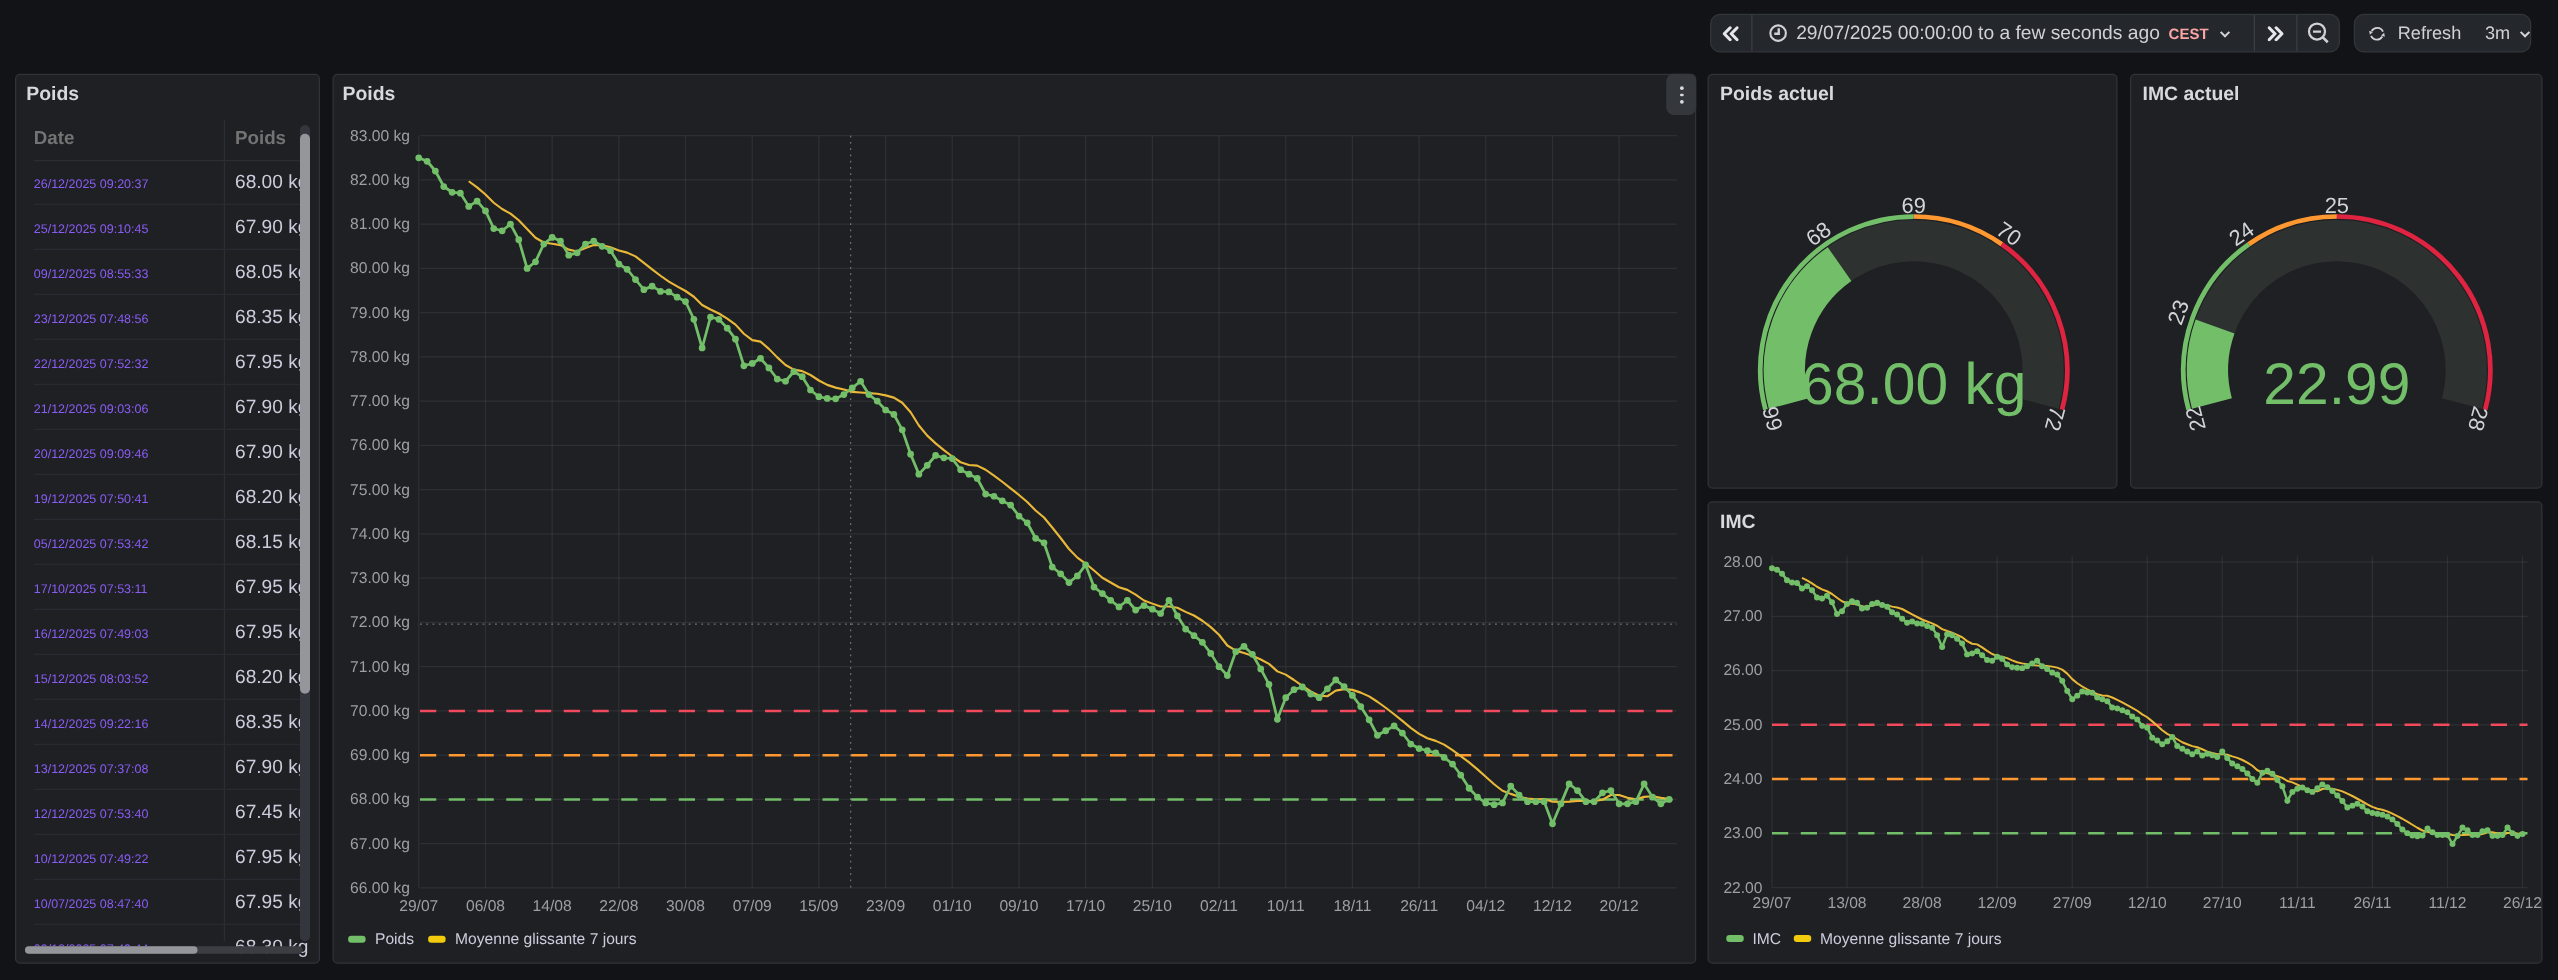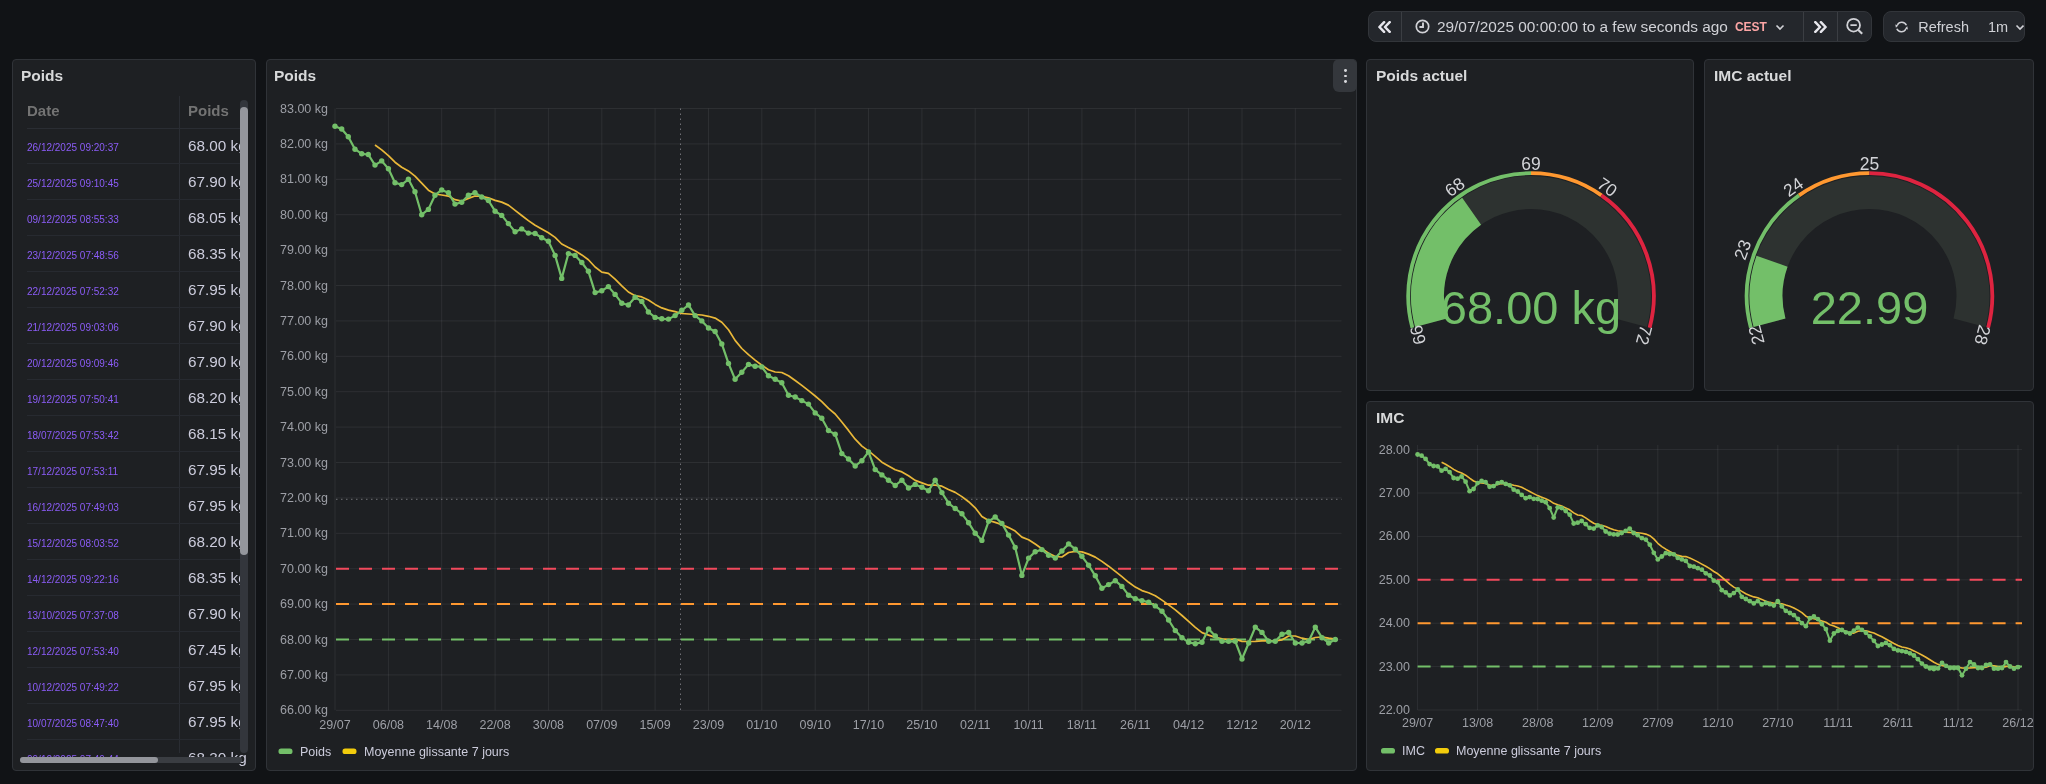--- a/index.html
+++ b/index.html
@@ -70,41 +70,41 @@
     </div>
     <div class="trow" style="top:285px">
       <span class="c1">20/12/2025 09:09:46</span>
       <span class="c2">67.90 kg</span>
     </div>
     <div class="trow" style="top:321px">
       <span class="c1">19/12/2025 07:50:41</span>
       <span class="c2">68.20 kg</span>
     </div>
     <div class="trow" style="top:357px">
-      <span class="c1">18/07/2025 07:53:42</span>
+      <span class="c1">05/12/2025 07:53:42</span>
       <span class="c2">68.15 kg</span>
     </div>
     <div class="trow" style="top:393px">
-      <span class="c1">17/12/2025 07:53:11</span>
+      <span class="c1">17/10/2025 07:53:11</span>
       <span class="c2">67.95 kg</span>
     </div>
     <div class="trow" style="top:429px">
       <span class="c1">16/12/2025 07:49:03</span>
       <span class="c2">67.95 kg</span>
     </div>
     <div class="trow" style="top:465px">
       <span class="c1">15/12/2025 08:03:52</span>
       <span class="c2">68.20 kg</span>
     </div>
     <div class="trow" style="top:501px">
       <span class="c1">14/12/2025 09:22:16</span>
       <span class="c2">68.35 kg</span>
     </div>
     <div class="trow" style="top:537px">
-      <span class="c1">13/10/2025 07:37:08</span>
+      <span class="c1">13/12/2025 07:37:08</span>
       <span class="c2">67.90 kg</span>
     </div>
     <div class="trow" style="top:573px">
       <span class="c1">12/12/2025 07:53:40</span>
       <span class="c2">67.45 kg</span>
     </div>
     <div class="trow" style="top:609px">
       <span class="c1">10/12/2025 07:49:22</span>
       <span class="c2">67.95 kg</span>
     </div>
@@ -168,21 +168,21 @@
     <svg width="18" height="18" viewBox="0 0 30 30" fill="none">
       <path d="M6.6 10.8 A10 10 0 0 1 24.4 11.6" stroke="#d0d1d6" stroke-width="3"></path>
       <path d="M23.4 19.2 A10 10 0 0 1 5.6 18.4" stroke="#d0d1d6" stroke-width="3"></path>
       <path d="M2.6 10.2 L8.6 12.1 L3.7 16.4 Z" fill="#d0d1d6"></path>
       <path d="M27.4 19.8 L21.4 17.9 L26.3 13.6 Z" fill="#d0d1d6"></path>
     </svg>
     <span class="tbtxt">Refresh</span>
   </div>
   <div class="tbsep"></div>
   <div style="display:flex; align-items:center; padding:0 0 0 9px; gap:6px;">
-    <span class="tbtxt">1m</span>
+    <span class="tbtxt">3m</span>
     <svg width="12" height="12" viewBox="0 0 12 12" fill="none" stroke="#d0d1d6" stroke-width="1.6">
         <path d="M2.5 4.5 L6 8 L9.5 4.5"></path>
       </svg>
   </div>
 </div>
 
 <svg style="position:absolute; left:0; top:0;" width="2046" height="784" viewBox="0 0 2046 784">
 <line x1="336.0" y1="108.5" x2="1341.5" y2="108.5" stroke="rgba(204,204,220,0.085)" stroke-width="1"></line>
     <text x="328" y="108.5" fill="#9d9fa6" font-size="12.5" text-anchor="end" dominant-baseline="central">83.00 kg</text>
     <line x1="336.0" y1="143.9" x2="1341.5" y2="143.9" stroke="rgba(204,204,220,0.085)" stroke-width="1"></line>

